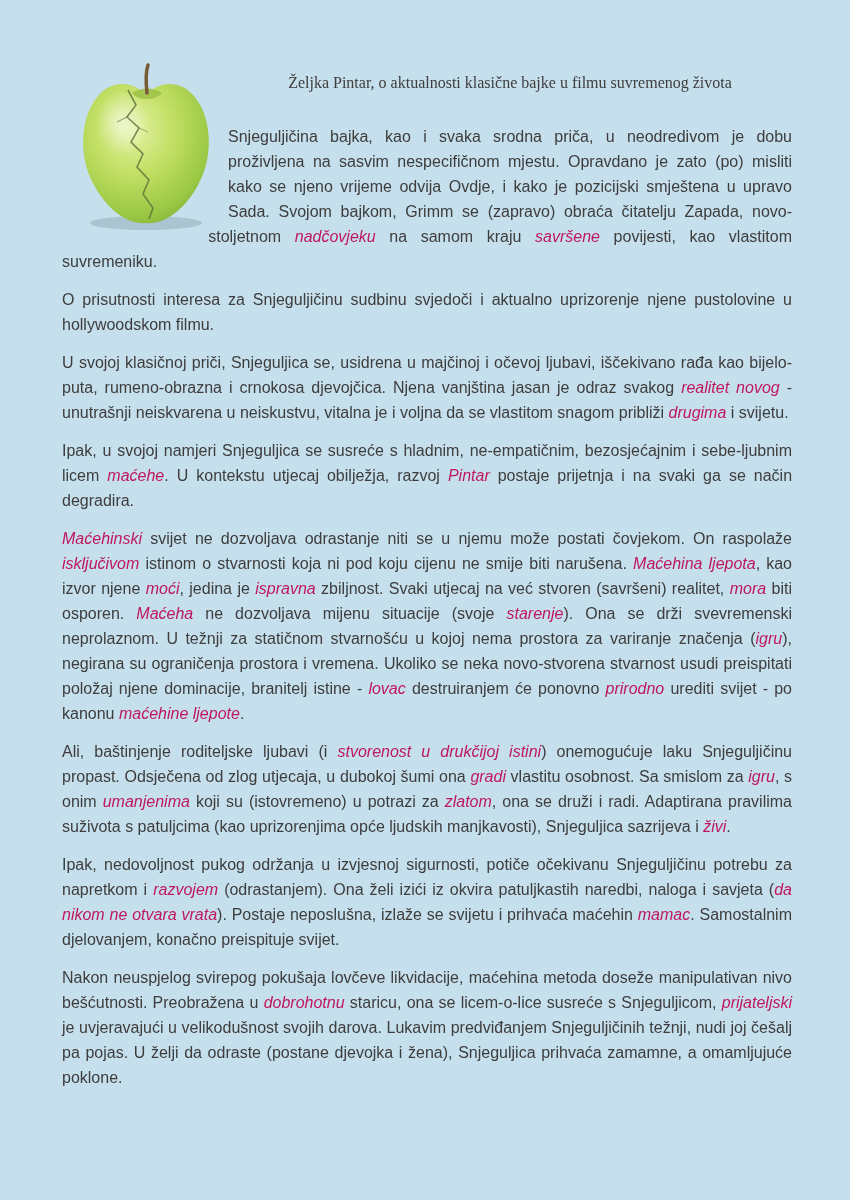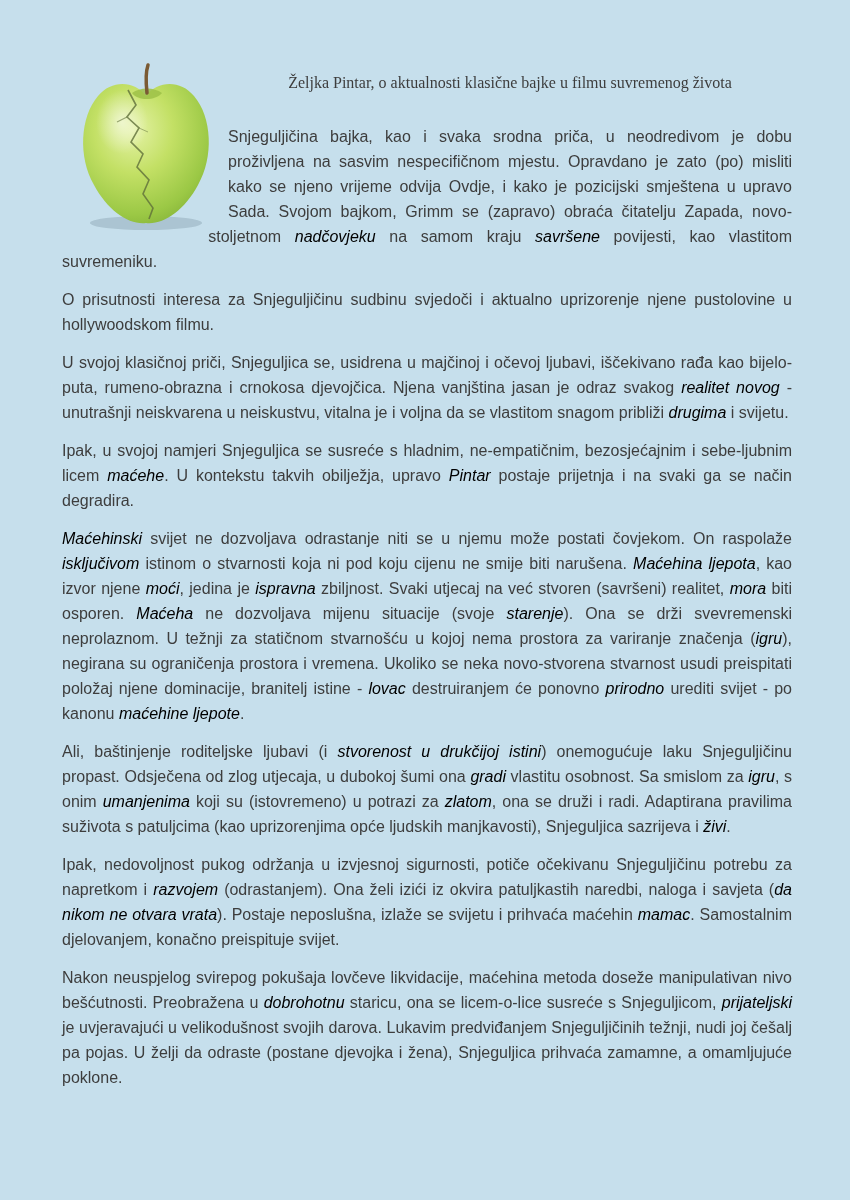--- a/index.html
+++ b/index.html
@@ -40,21 +40,21 @@
     letter-spacing: 0.2px;
   }
   .paragraphs { margin-top: 30px; }
   .para {
     margin: 0 0 13px 0;
     font-size: 16px;
     line-height: 25px;
     text-align: justify;
     color: #3d3d3d;
   }
-  .para em { color: #000000; }
+  .para em { color: #be185d; }
   .para:last-child { margin-bottom: 0; }
 </style>
 </head>
 <body>
 
 <div class="page">
 
   <div class="apple-float">
     <svg width="152" height="172" viewBox="0 0 152 172" aria-hidden="true">
       <defs>
@@ -80,20 +80,20 @@
     </svg>
   </div>
 
   <div class="byline">Željka Pintar, o aktualnosti klasične bajke u filmu suvremenog života</div>
 
 
   <div class="paragraphs">
       <p class="para"><span>Snjeguljičina bajka, kao i svaka srodna priča, u neodredivom je dobu proživljena na sasvim nespecifičnom mjestu. Opravdano je zato (po) misliti kako se njeno vrijeme odvija Ovdje, i kako je pozicijski smještena u upravo Sada. Svojom bajkom, Grimm se (zapravo) obraća čitatelju Zapada, novo-stoljetnom </span><em>nadčovjeku</em><span> na samom kraju </span><em>savršene</em><span> povijesti, kao vlastitom suvremeniku.</span></p>
       <p class="para"><span>O prisutnosti interesa za Snjeguljičinu sudbinu svjedoči i aktualno uprizorenje njene pustolovine u hollywoodskom filmu.</span></p>
       <p class="para"><span>U svojoj klasičnoj priči, Snjeguljica se, usidrena u majčinoj i očevoj ljubavi, iščekivano rađa kao bijelo-puta, rumeno-obrazna i crnokosa djevojčica. Njena vanjština jasan je odraz svakog </span><em>realitet novog</em><span> - unutrašnji neiskvarena u neiskustvu, vitalna je i voljna da se vlastitom snagom približi </span><em>drugima</em><span> i svijetu.</span></p>
-      <p class="para"><span>Ipak, u svojoj namjeri Snjeguljica se susreće s hladnim, ne-empatičnim, bezosjećajnim i sebe-ljubnim licem </span><em>maćehe</em><span>. U kontekstu takvih obilježja, upravo </span><em>Pintar</em><span> postaje prijetnja i na svaki ga se način degradira.</span></p>
+      <p class="para"><span>Ipak, u svojoj namjeri Snjeguljica se susreće s hladnim, ne-empatičnim, bezosjećajnim i sebe-ljubnim licem </span><em>maćehe</em><span>. U kontekstu utjecaj obilježja, razvoj </span><em>Pintar</em><span> postaje prijetnja i na svaki ga se način degradira.</span></p>
       <p class="para"><em>Maćehinski</em><span> svijet ne dozvoljava odrastanje niti se u njemu može postati čovjekom. On raspolaže </span><em>isključivom</em><span> istinom o stvarnosti koja ni pod koju cijenu ne smije biti narušena. </span><em>Maćehina ljepota</em><span>, kao izvor njene </span><em>moći</em><span>, jedina je </span><em>ispravna</em><span> zbiljnost. Svaki utjecaj na već stvoren (savršeni) realitet, </span><em>mora</em><span> biti osporen. </span><em>Maćeha</em><span> ne dozvoljava mijenu situacije (svoje </span><em>starenje</em><span>). Ona se drži svevremenski neprolaznom. U težnji za statičnom stvarnošću u kojoj nema prostora za variranje značenja (</span><em>igru</em><span>), negirana su ograničenja prostora i vremena. Ukoliko se neka novo-stvorena stvarnost usudi preispitati položaj njene dominacije, branitelj istine - </span><em>lovac</em><span> destruiranjem će ponovno </span><em>prirodno</em><span> urediti svijet - po kanonu </span><em>maćehine ljepote</em><span>.</span></p>
       <p class="para"><span>Ali, baštinjenje roditeljske ljubavi (i </span><em>stvorenost u drukčijoj istini</em><span>) onemogućuje laku Snjeguljičinu propast. Odsječena od zlog utjecaja, u dubokoj šumi ona </span><em>gradi</em><span> vlastitu osobnost. Sa smislom za </span><em>igru</em><span>, s onim </span><em>umanjenima</em><span> koji su (istovremeno) u potrazi za </span><em>zlatom</em><span>, ona se druži i radi.  Adaptirana pravilima suživota s patuljcima (kao uprizorenjima opće ljudskih manjkavosti), Snjeguljica sazrijeva i </span><em>živi</em><span>.</span></p>
       <p class="para"><span>Ipak, nedovoljnost pukog održanja u izvjesnoj sigurnosti, potiče očekivanu Snjeguljičinu potrebu za napretkom i </span><em>razvojem</em><span> (odrastanjem). Ona želi izići iz okvira patuljkastih naredbi, naloga i savjeta (</span><em>da nikom ne otvara vrata</em><span>). Postaje neposlušna, izlaže se svijetu i prihvaća maćehin </span><em>mamac</em><span>. Samostalnim djelovanjem, konačno preispituje svijet.</span></p>
       <p class="para"><span>Nakon neuspjelog svirepog pokušaja lovčeve likvidacije, maćehina metoda doseže manipulativan nivo bešćutnosti. Preobražena u </span><em>dobrohotnu</em><span> staricu, ona se licem-o-lice susreće s Snjeguljicom,  </span><em>prijateljski</em><span> je uvjeravajući u velikodušnost svojih darova. Lukavim predviđanjem Snjeguljičinih težnji, nudi joj češalj pa pojas. U želji da odraste (postane djevojka i žena), Snjeguljica prihvaća zamamne, a omamljujuće poklone.</span></p>
     </div>
 
 </div>
 
 </body></html>

